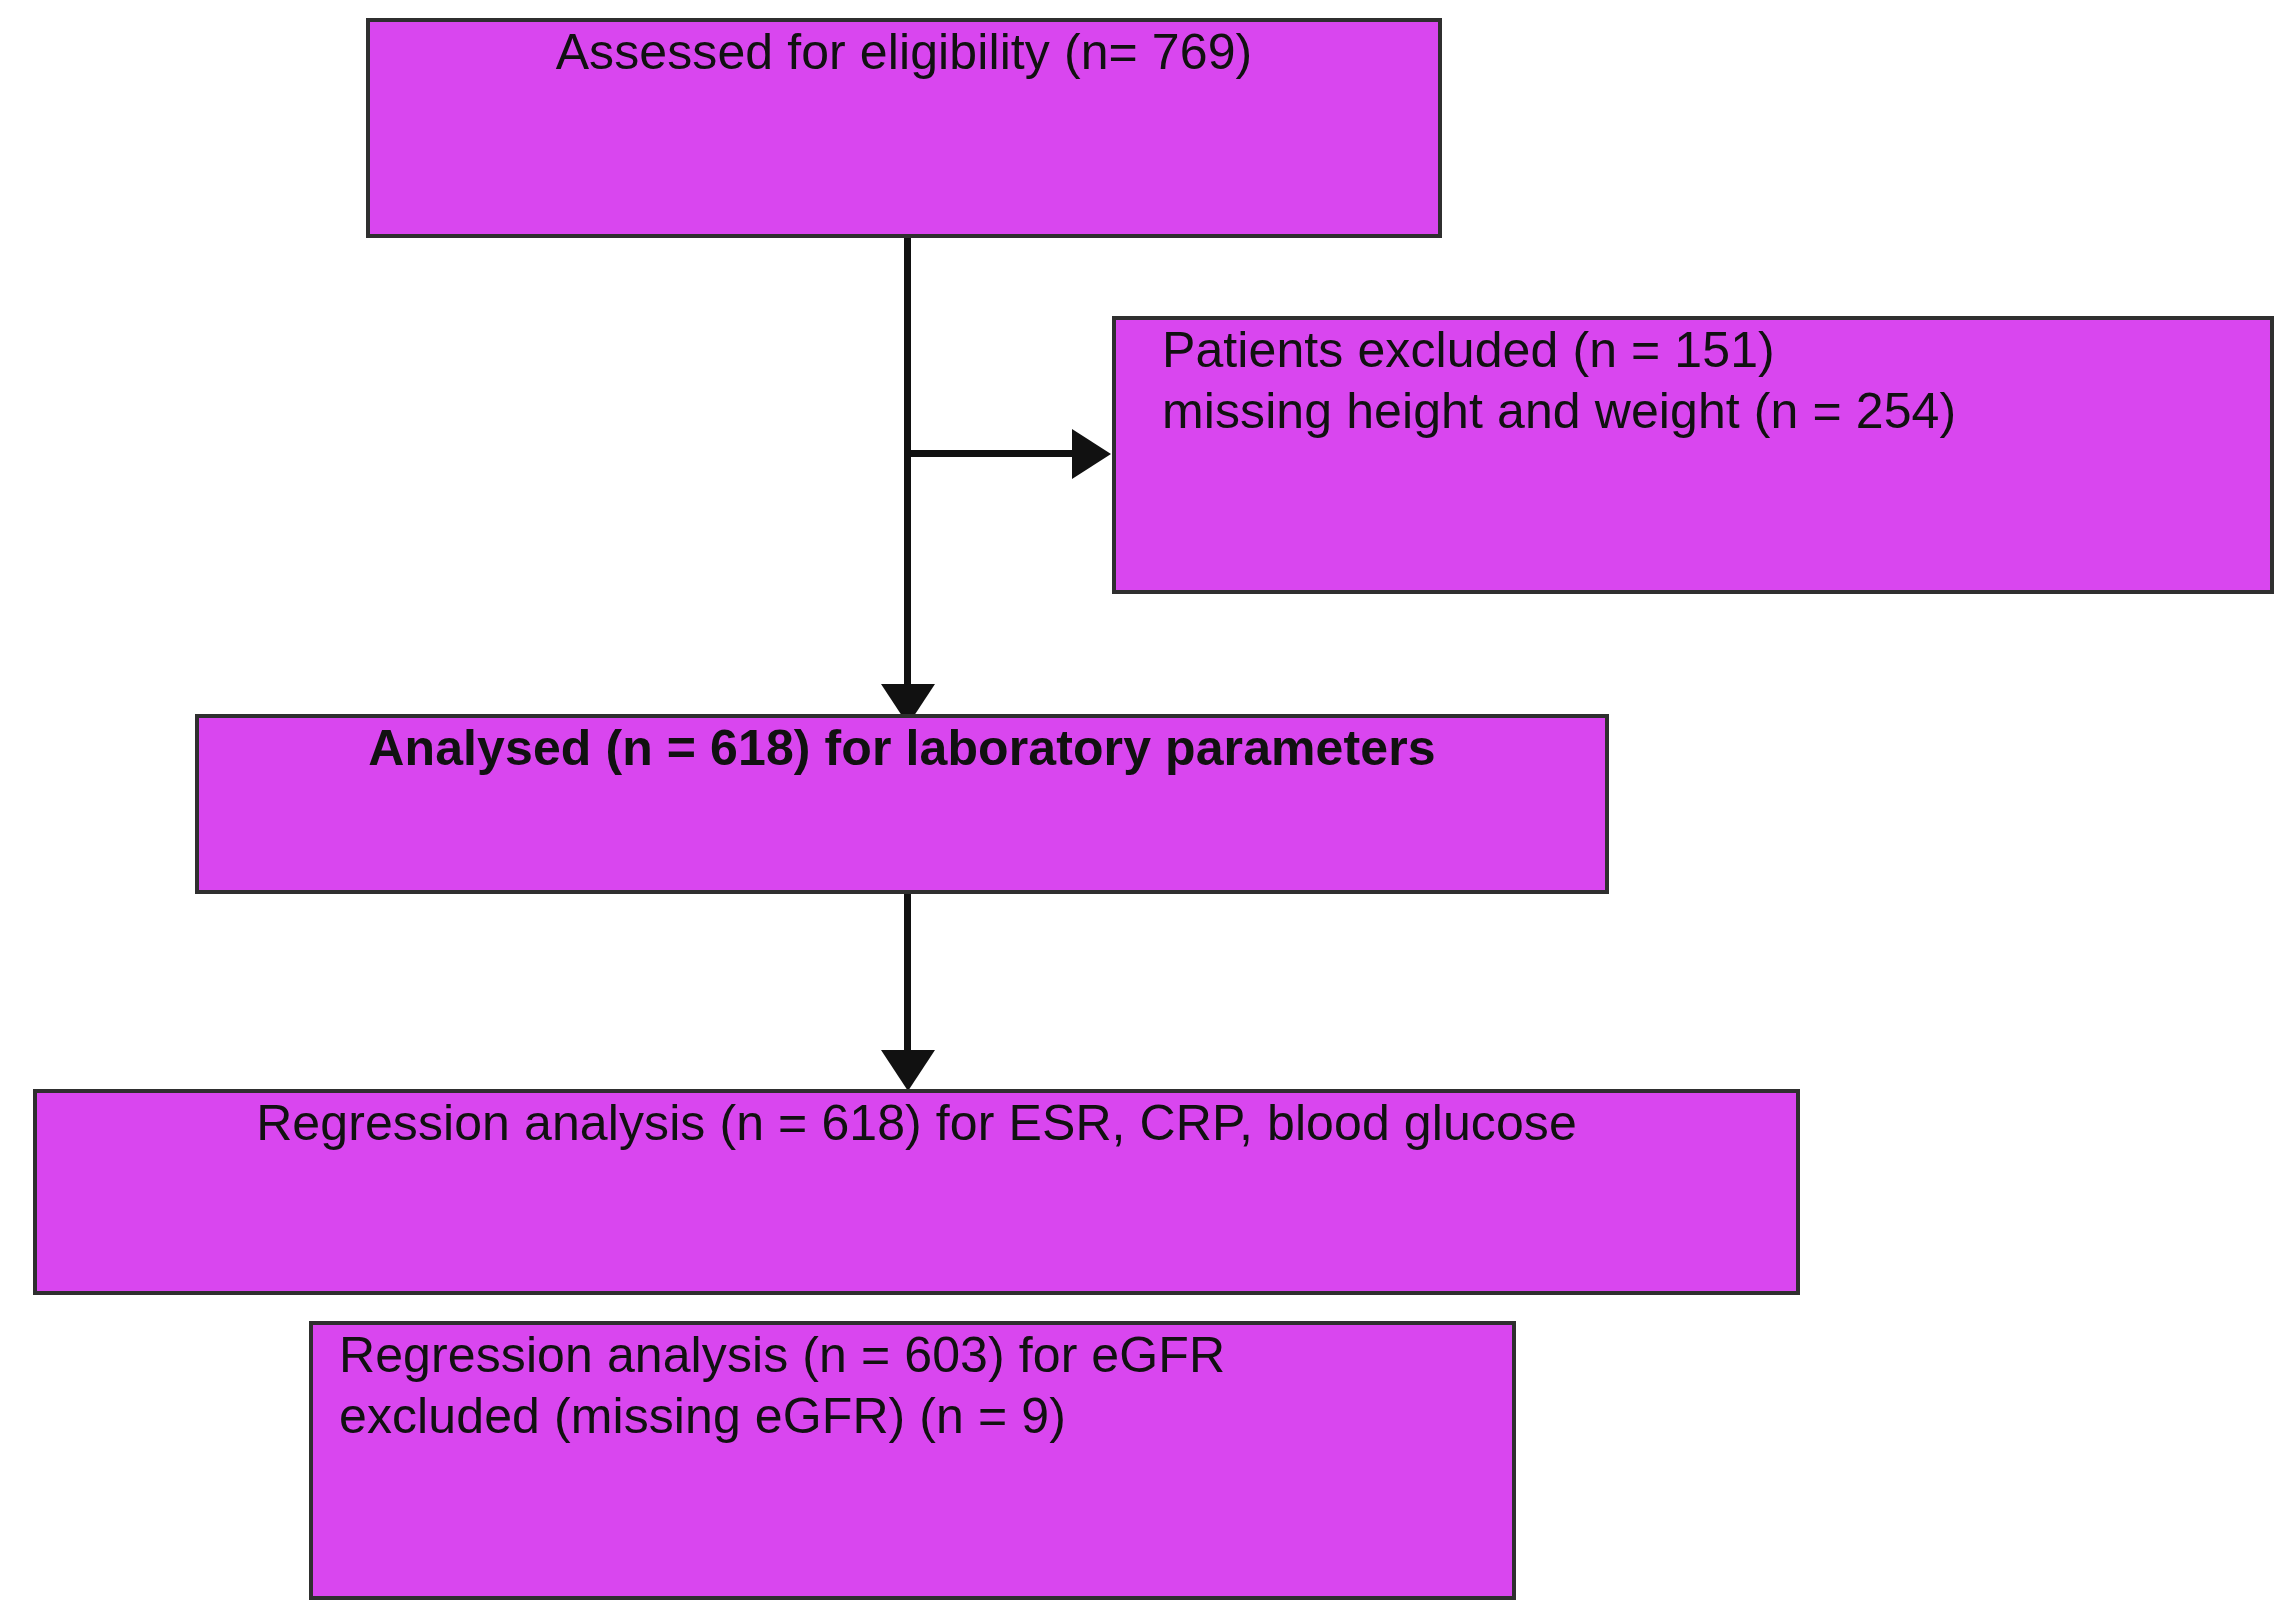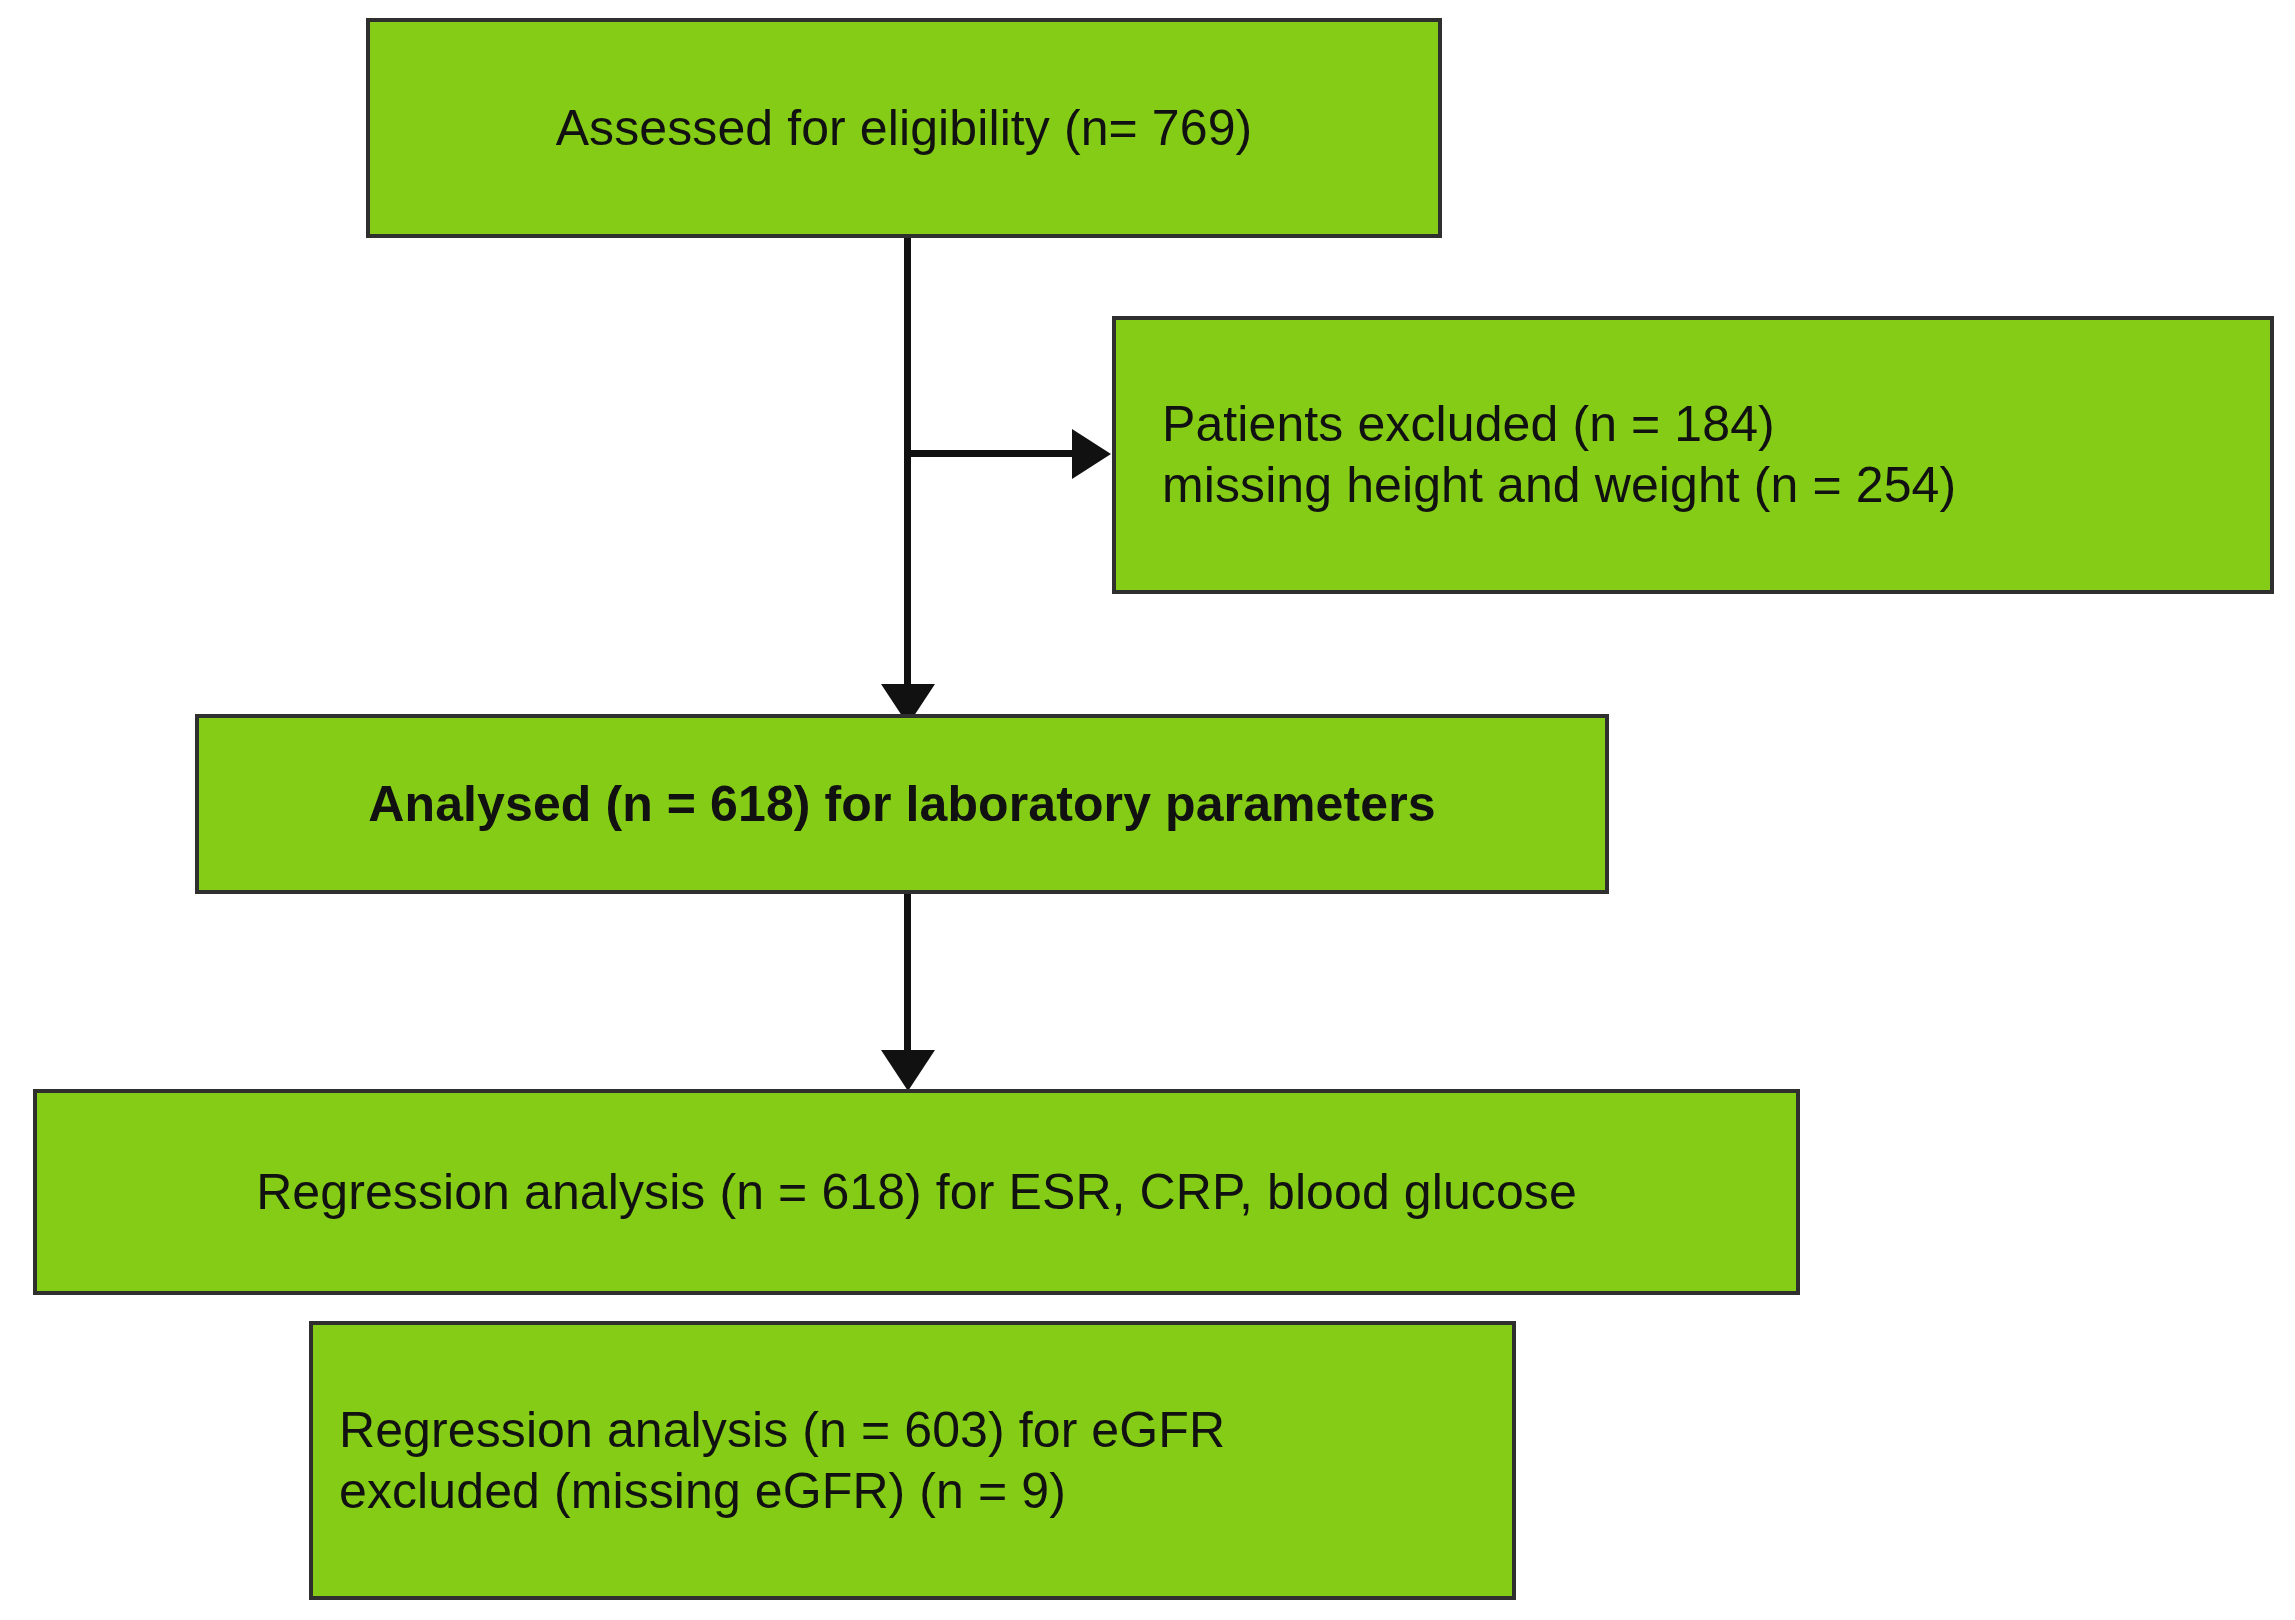--- a/index.html
+++ b/index.html
@@ -16,25 +16,24 @@
     width: 2295px;
     height: 1620px;
     background: #ffffff;
     overflow: hidden;
   }
 
   
   .node {
     position: absolute;
     box-sizing: border-box;
-    background: #84cc16;
+    background: #d946ef;
     border: 4.9px solid #2f2f2f;
     display: flex;
     flex-direction: column;
-    justify-content: center;
   }
   .node .line {
     display: block;
     font-size: 50px;
     line-height: 1.22;
     letter-spacing: 0.1px;
     white-space: nowrap;
     color: #111111;
   }
   .node.centered .line {
@@ -115,21 +114,21 @@
 
   <div class="arrow-down" id="arrow-to-analysed"></div>
   <div class="arrow-right" id="arrow-to-excluded"></div>
   <div class="arrow-down" id="arrow-to-regression"></div>
 
   <div class="node centered" id="node-assessed">
     <span class="line">Assessed for eligibility (n= 769)</span>
   </div>
 
   <div class="node padded" id="node-excluded">
-    <span class="line">Patients excluded (n = 184)</span>
+    <span class="line">Patients excluded (n = 151)</span>
     <div class="line bullet-line">
       <span class="diamond-icon"></span>
       <span>missing height and weight (n = 254)</span>
     </div>
   </div>
 
   <div class="node centered" id="node-analysed">
     <span class="line">Analysed (n = 618) for laboratory parameters</span>
   </div>
 

